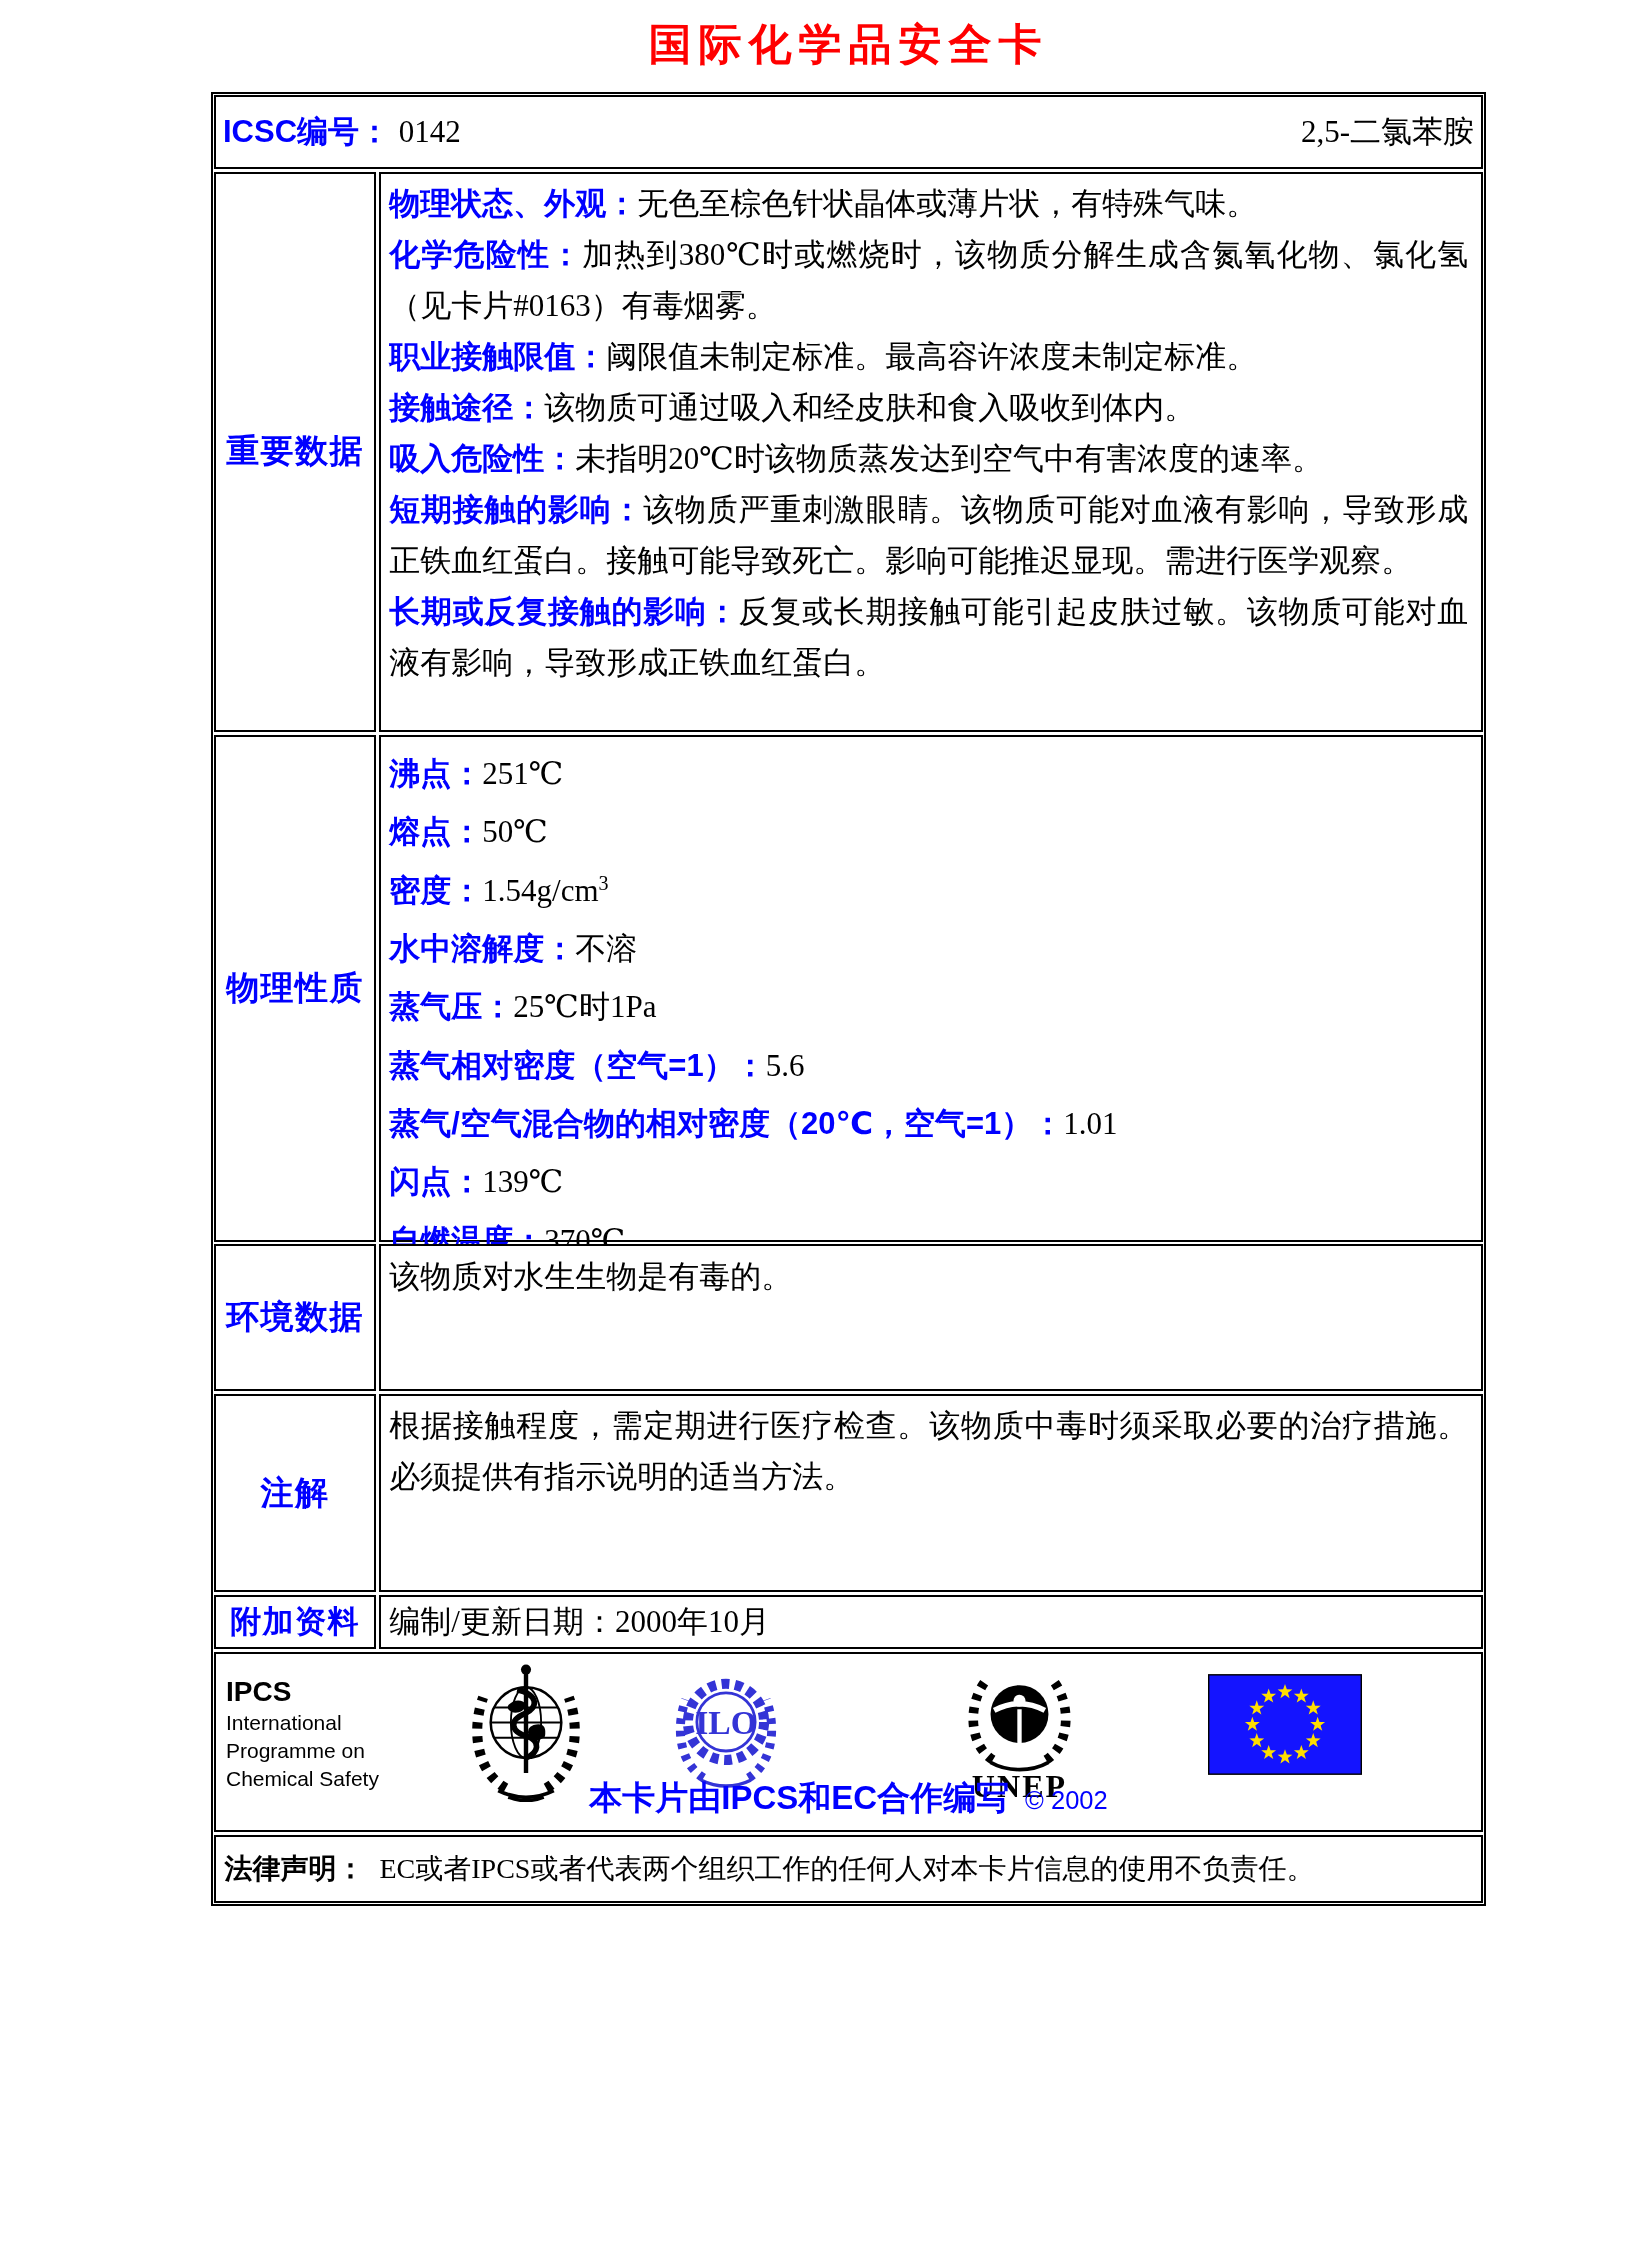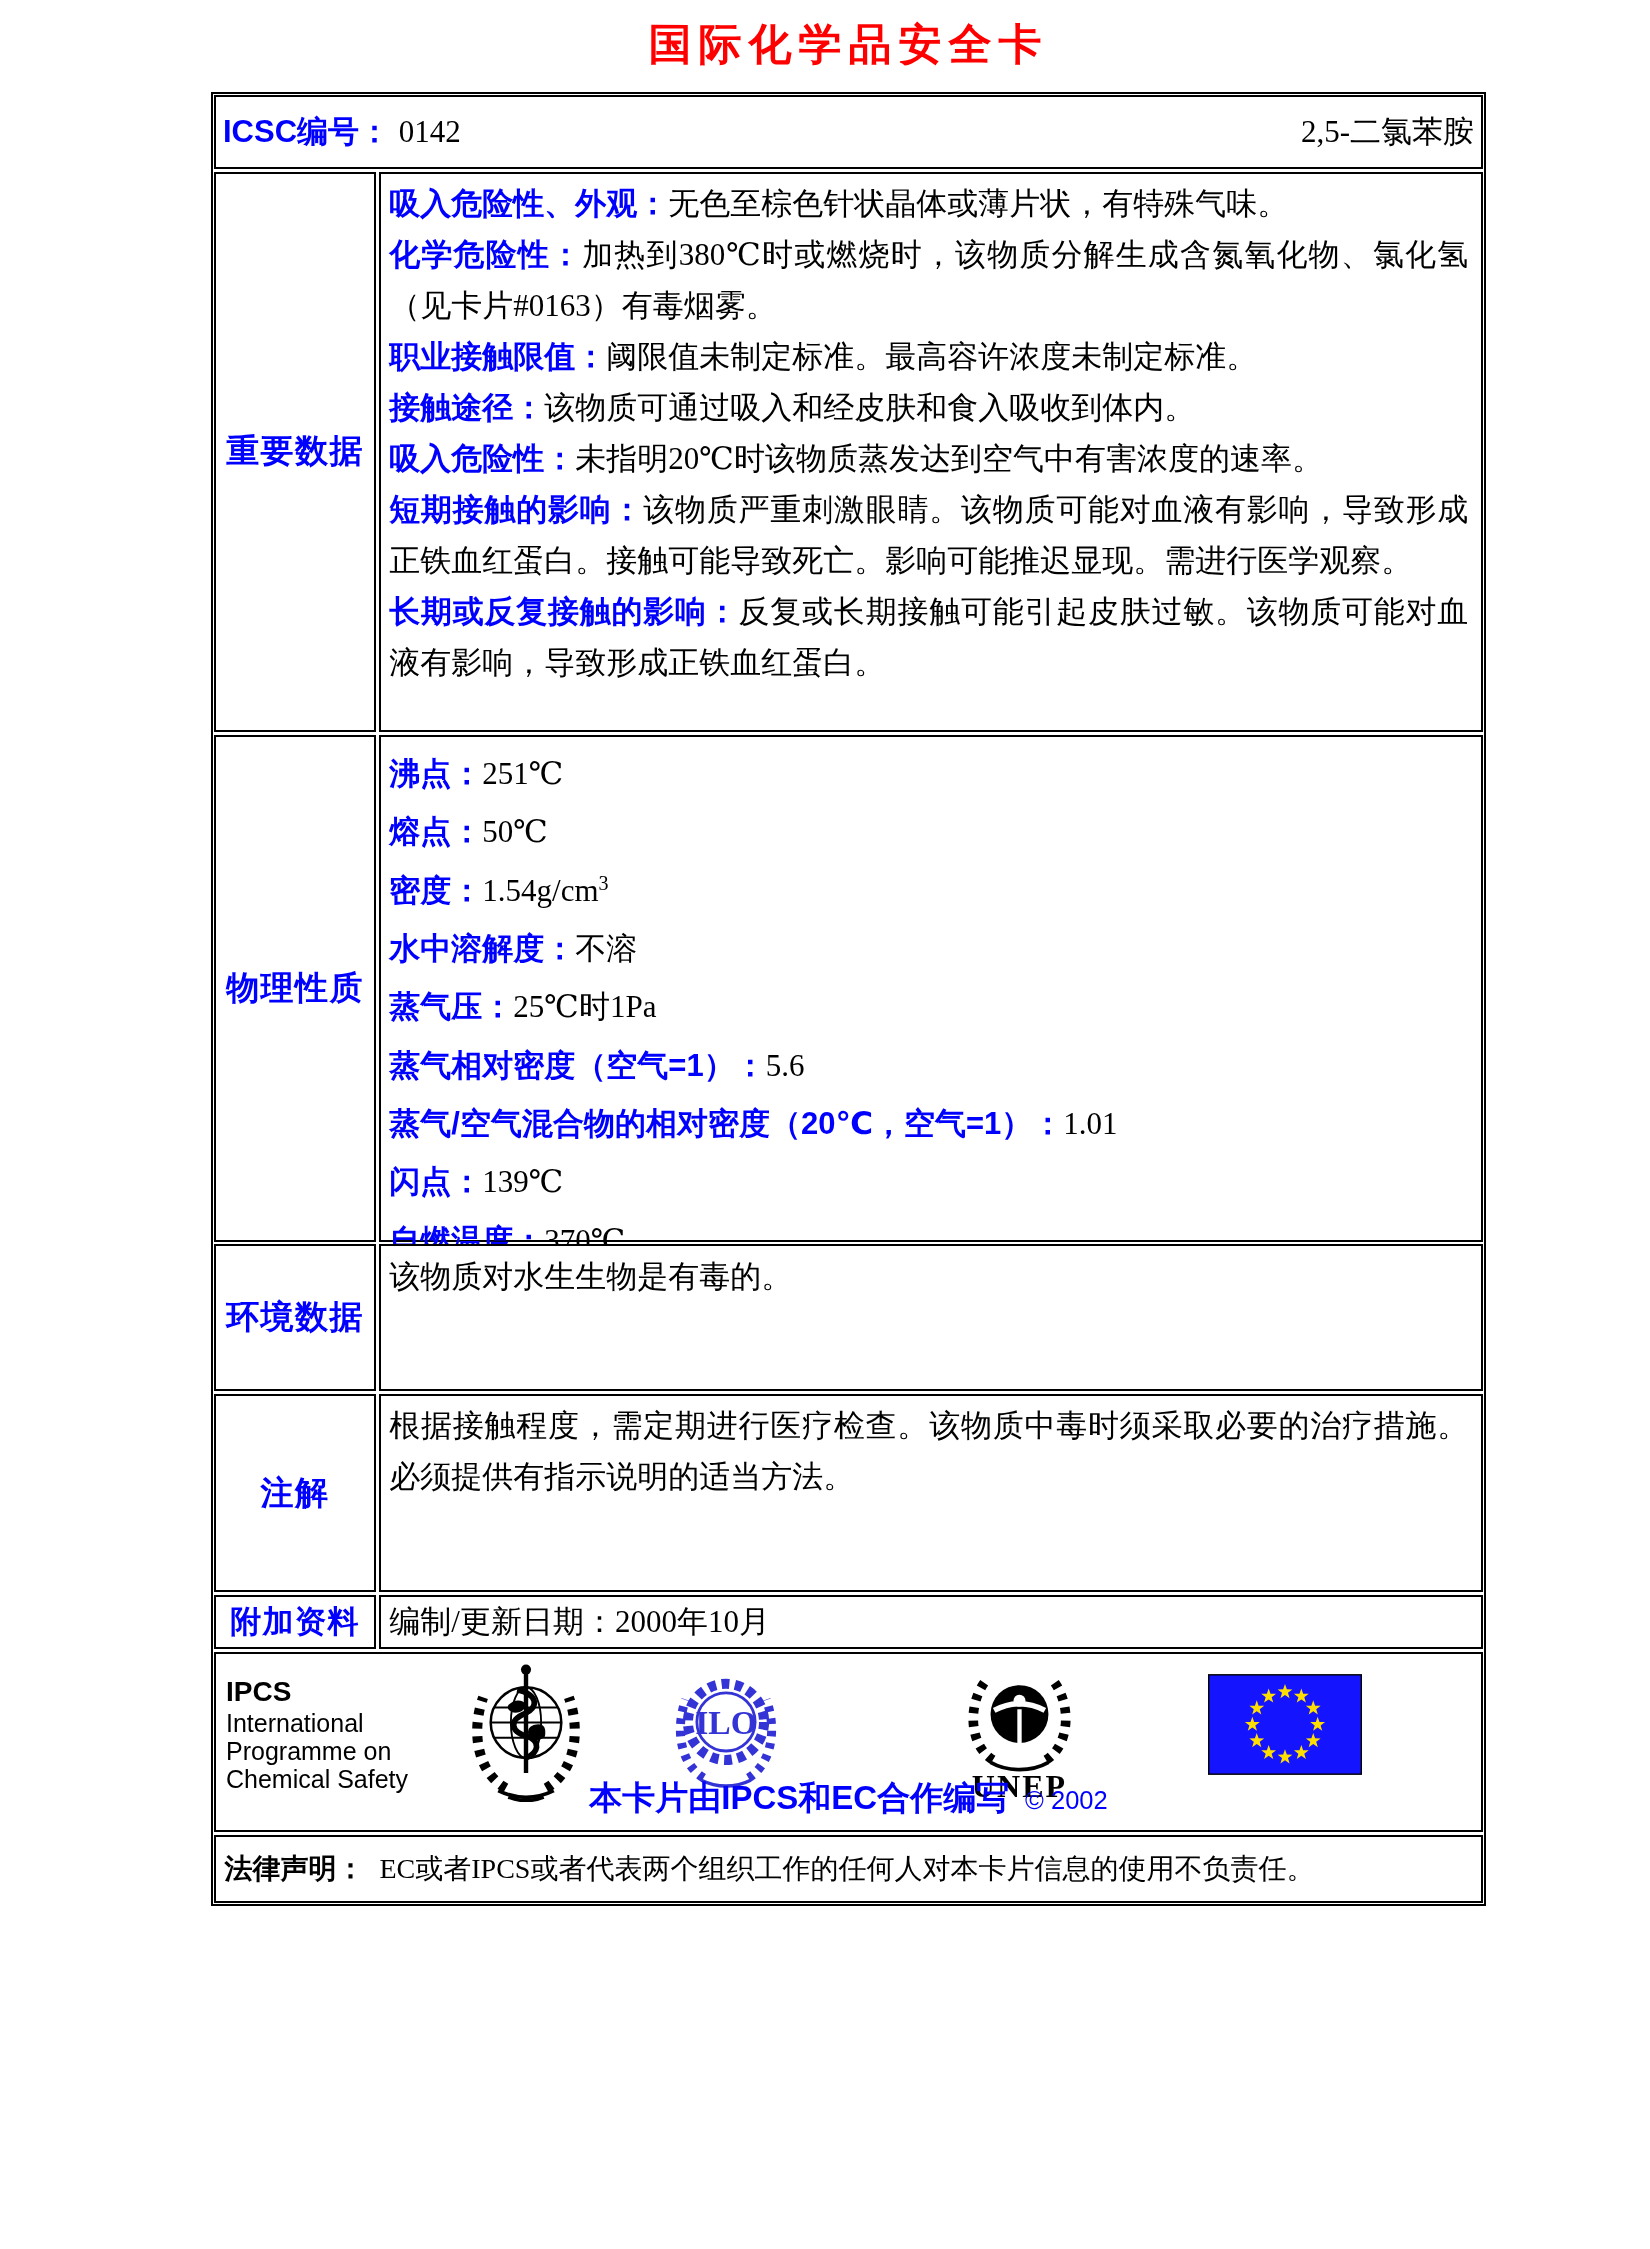--- a/index.html
+++ b/index.html
@@ -28,21 +28,21 @@
   .r-logos{height:180px;}
   .r-legal{height:68px;}
   .important p{margin:0;font-size:31px;line-height:51px;text-align:justify;}
   .phys-line{font-size:31px;line-height:50px;white-space:nowrap;}
   .phys-line sup{font-size:20px;}
   .env-text,.notes-text{font-size:31px;line-height:51px;margin:0;text-align:justify;}
   .additional-cell{display:flex;align-items:center;padding:0 8.5px;font-size:31px;}
   .logos-cell{position:relative;}
   .ipcs-block{position:absolute;left:10px;top:21px;}
   .ipcs-acronym{font-size:28px;font-weight:bold;line-height:34px;}
-  .ipcs-line{font-size:25px;line-height:28px;}
+  .ipcs-line{font-size:21px;line-height:28px;}
   .logo{position:absolute;}
   .unep-text{font-family:"Liberation Serif","DejaVu Serif",serif;font-weight:bold;
         font-size:32px;letter-spacing:2.1px;text-align:center;margin-top:-5.7px;}
   .caption{position:absolute;left:0;right:0;bottom:8.5px;text-align:center;color:#0000ff;}
   .caption-main{font-size:33px;font-weight:bold;}
   .caption-copy{font-size:25.5px;margin-left:12.8px;}
   .legal-cell{display:flex;align-items:center;padding:0 8.5px;font-size:28px;}
   .legal-label{font-weight:bold;color:#000;margin-right:15px;}
 </style>
 </head>
@@ -62,21 +62,21 @@
         </span>
         <span class="serif">2,5-二氯苯胺</span>
       </div>
     </div>
 
     <div class="row r-important">
       <div class="cell label-cell">
         <span>重要数据</span>
       </div>
       <div class="cell content-cell important">
-        <p><span class="lbl">吸入危险性、外观：</span><span class="serif">无色至棕色针状晶体或薄片状，有特殊气味。</span></p>
+        <p><span class="lbl">物理状态、外观：</span><span class="serif">无色至棕色针状晶体或薄片状，有特殊气味。</span></p>
         <p><span class="lbl">化学危险性：</span><span class="serif">加热到380℃时或燃烧时，该物质分解生成含氮氧化物、氯化氢（见卡片#0163）有毒烟雾。</span></p>
         <p><span class="lbl">职业接触限值：</span><span class="serif">阈限值未制定标准。最高容许浓度未制定标准。</span></p>
         <p><span class="lbl">接触途径：</span><span class="serif">该物质可通过吸入和经皮肤和食入吸收到体内。</span></p>
         <p><span class="lbl">吸入危险性：</span><span class="serif">未指明20℃时该物质蒸发达到空气中有害浓度的速率。</span></p>
         <p><span class="lbl">短期接触的影响：</span><span class="serif">该物质严重刺激眼睛。该物质可能对血液有影响，导致形成正铁血红蛋白。接触可能导致死亡。影响可能推迟显现。需进行医学观察。</span></p>
         <p><span class="lbl">长期或反复接触的影响：</span><span class="serif">反复或长期接触可能引起皮肤过敏。该物质可能对血液有影响，导致形成正铁血红蛋白。</span></p>
       </div>
     </div>
 
     <div class="row r-physical">

